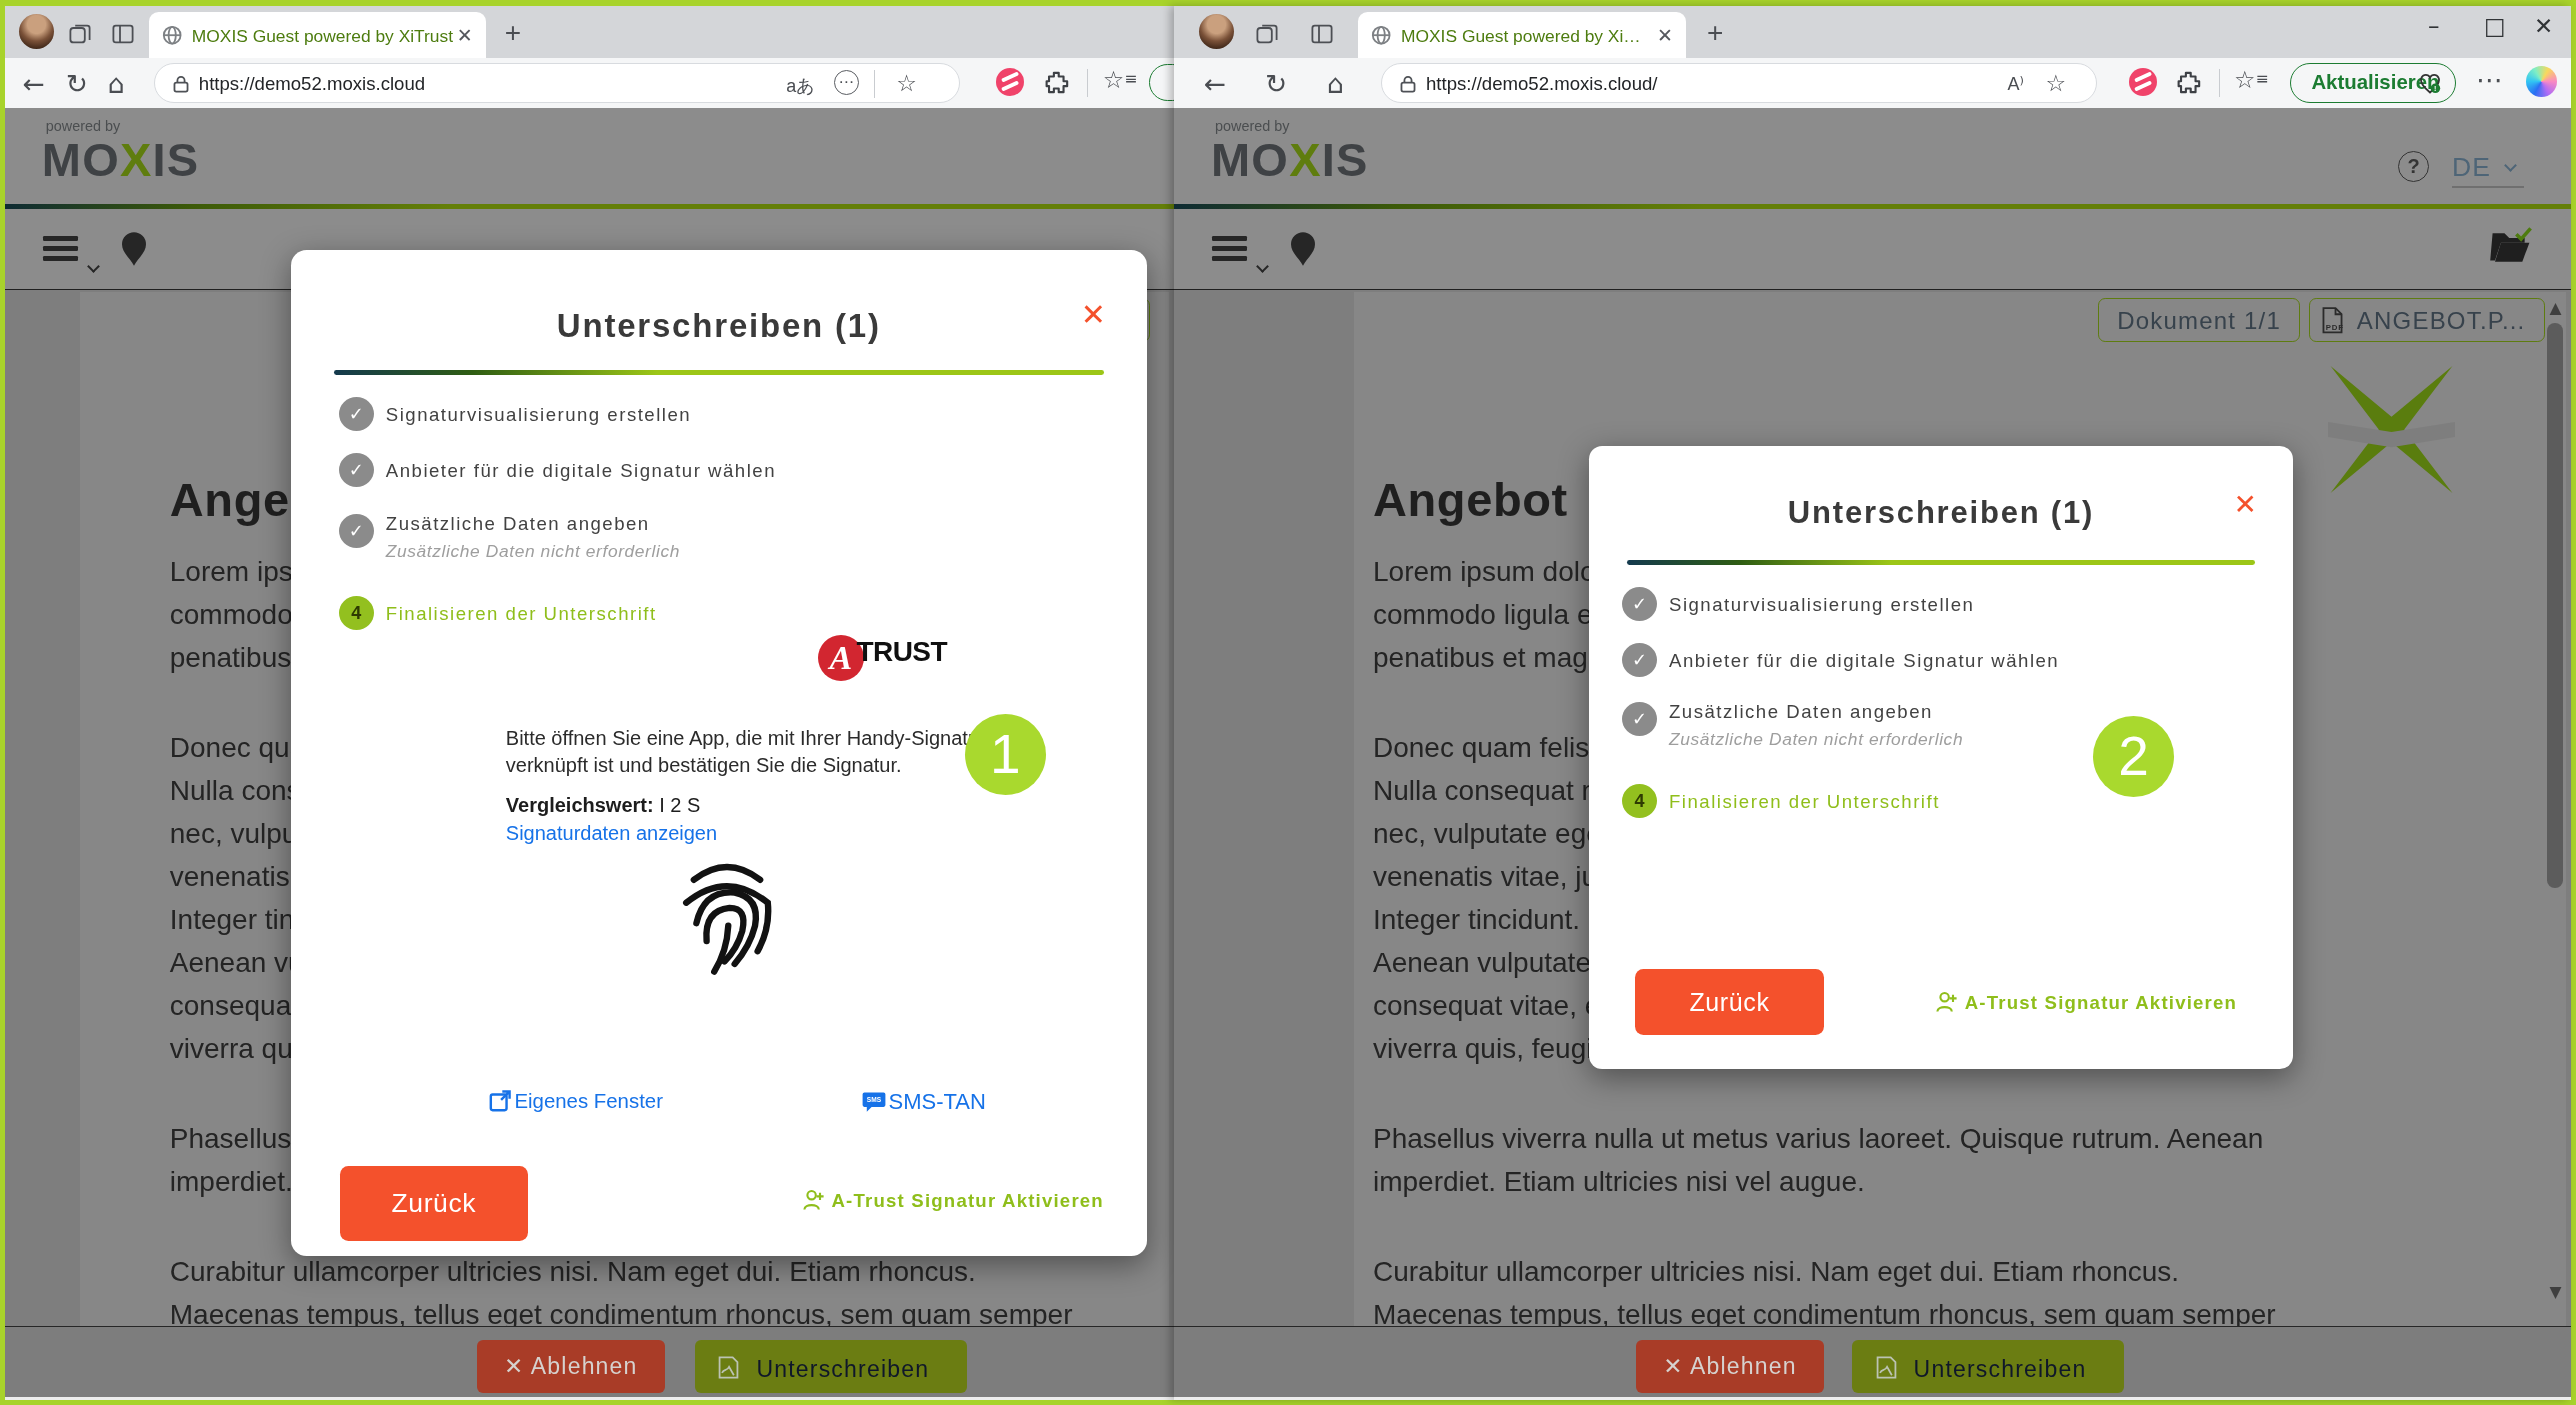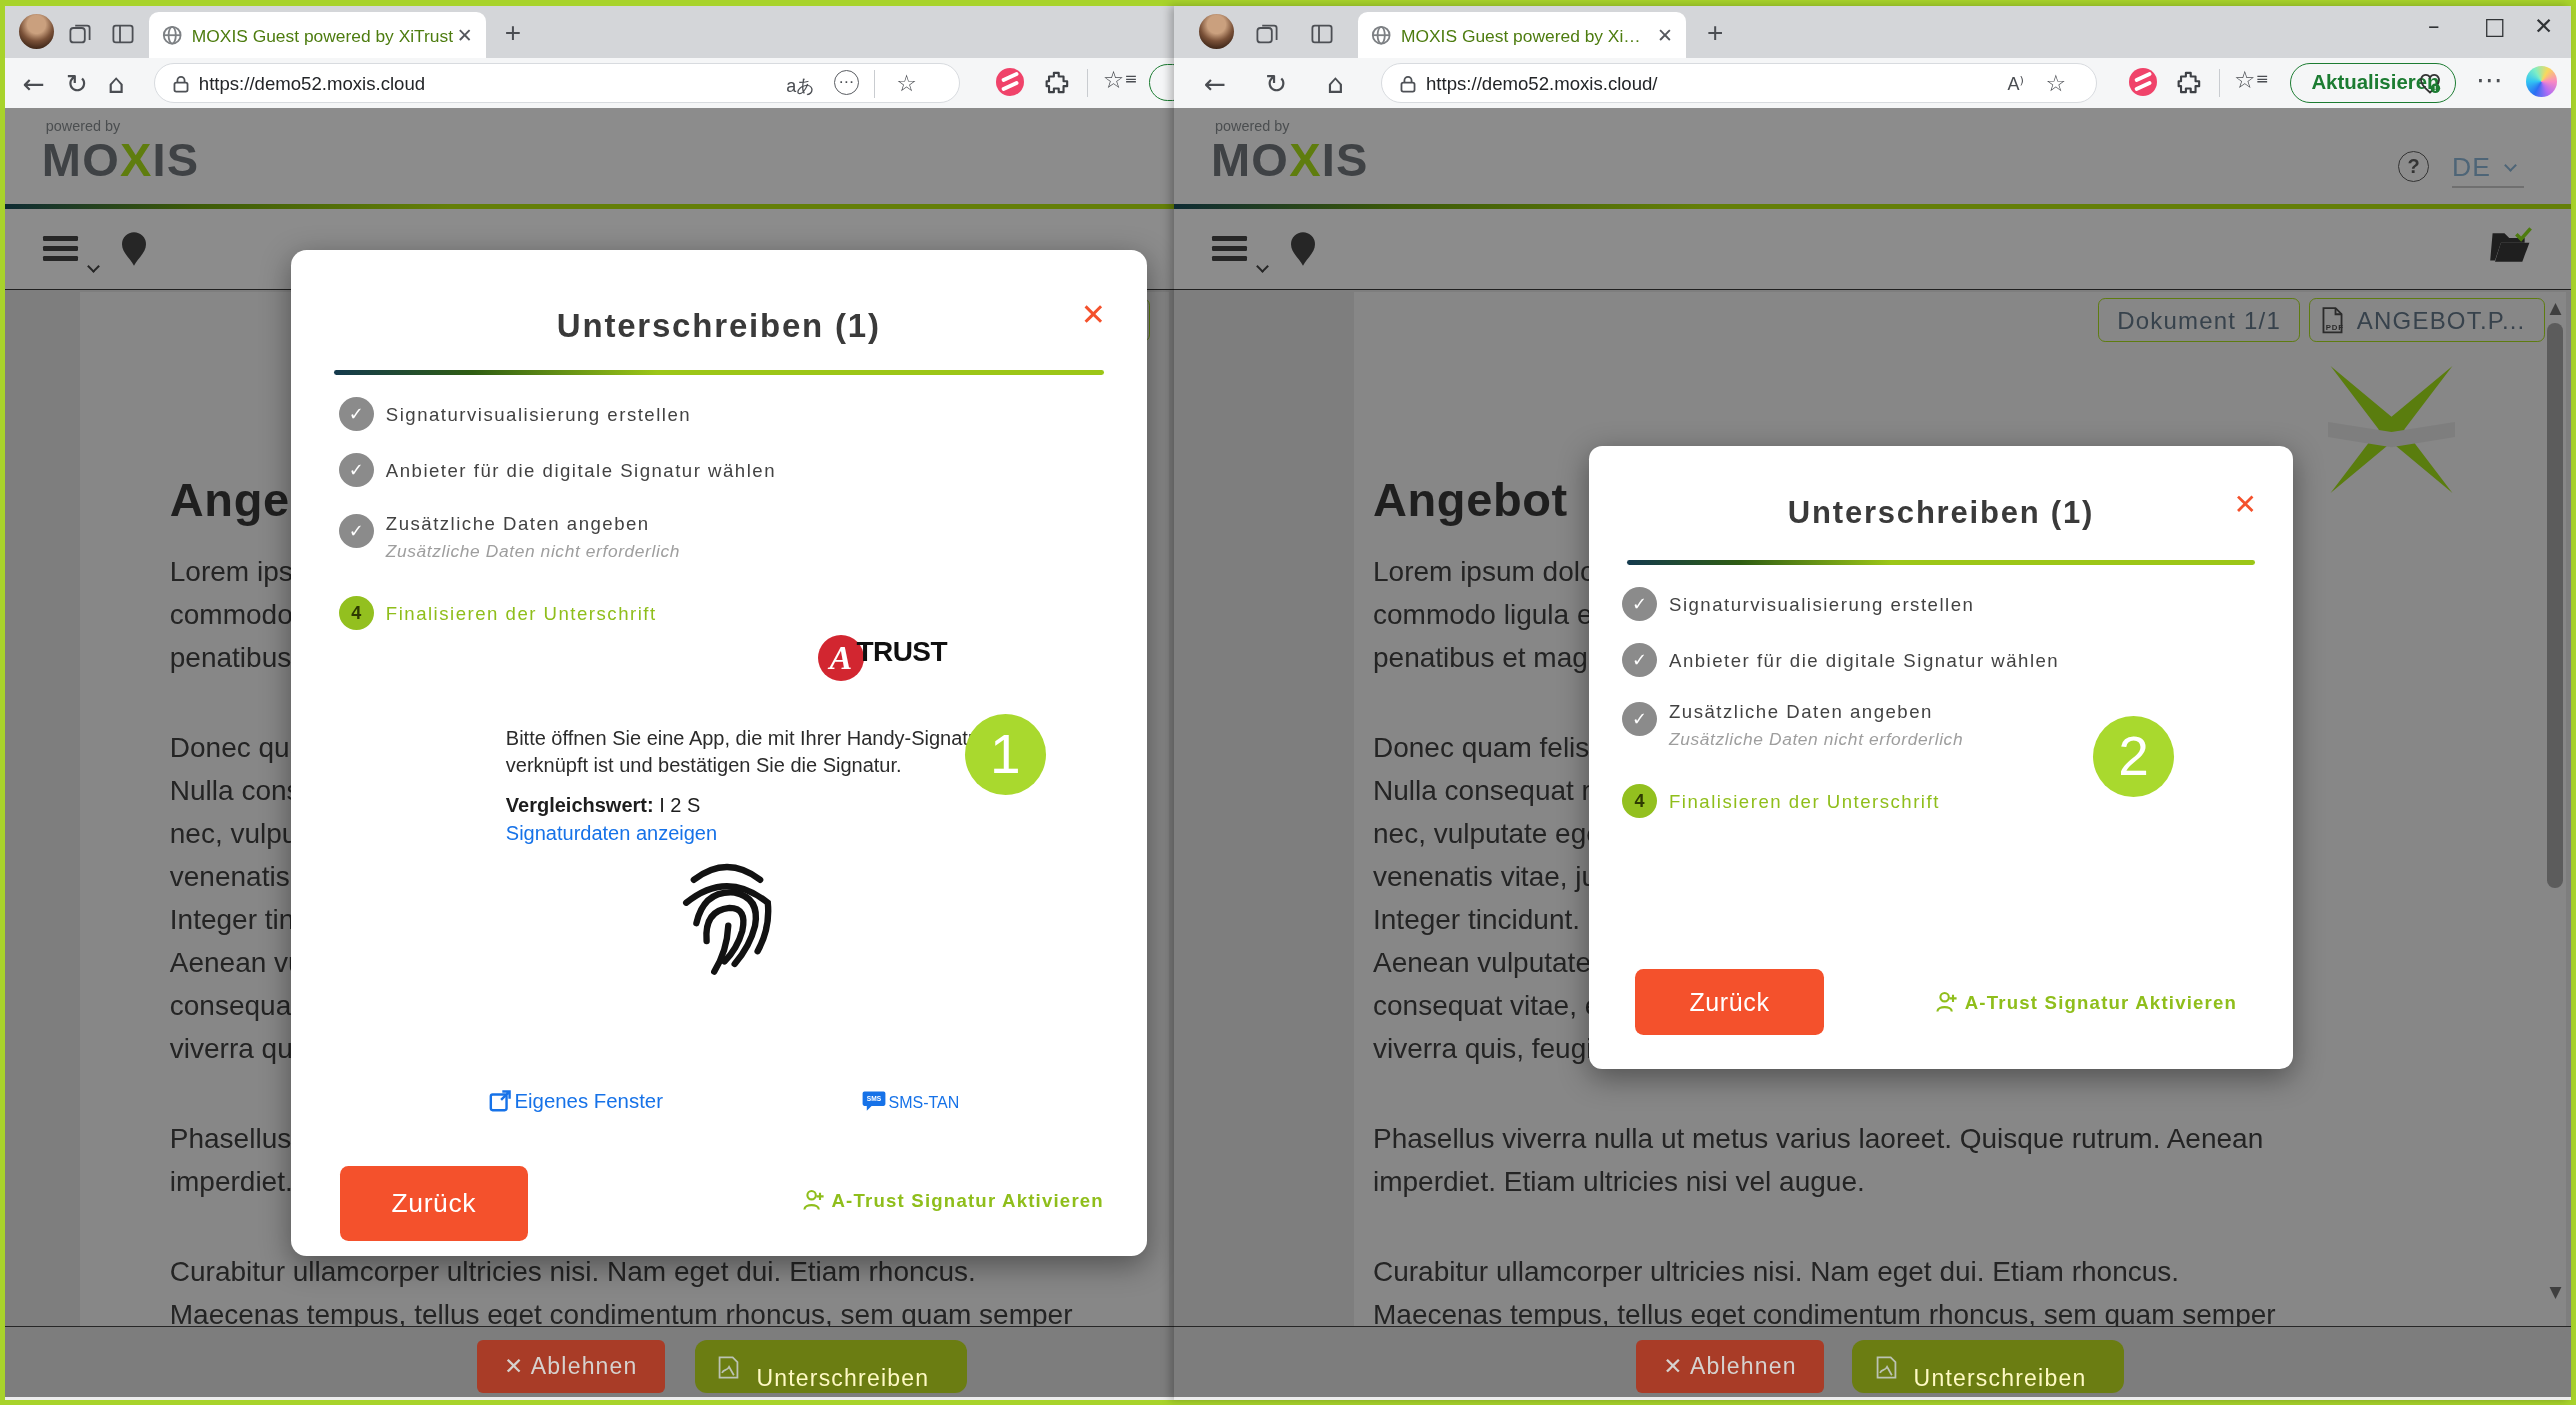--- a/index.html
+++ b/index.html
@@ -67,22 +67,22 @@
   .watermark { position:absolute; }
 
   
   .sb-thumb { position:absolute; right:8.4px; width:15.6px; border-radius:7.8px; background:#5c5c5c; }
   .sb-arrow { position:absolute; right:9.6px; font-size:15.6px; color:#3f3f3f; font-family:"DejaVu Sans",sans-serif; }
 
   
   .bottombar { position:absolute; left:0; right:0; top:1320px; height:71px; background:#7d7d7d; border-top:1.8px solid #262626; }
   .btn-reject { position:absolute; top:13.2px; height:53px; background:#a93c27; border-radius:6px;
                 color:#d6d2cf; font-size:23px; letter-spacing:1.2px; text-align:center; padding-top:13.2px; }
-  .btn-sign { position:absolute; top:13.2px; height:53px; background:#6b7d12; border-radius:12px;
-              color:#fef9c3; font-size:23px; letter-spacing:1.2px; text-align:center; padding-top:25px; }
+  .btn-sign { position:absolute; top:13.2px; height:53px; background:#6b7d12; border-radius:6px;
+              color:#0f172a; font-size:23px; letter-spacing:1.2px; text-align:center; padding-top:16px; }
   .winfooter { position:absolute; left:0; right:0; top:1391px; height:4.2px; background:#ededed; }
 
   
   .dialog { position:absolute; background:#fff; border-radius:15.6px; box-shadow:0 8.4px 30px rgba(0,0,0,.4); z-index:10; }
   .dlg-title { position:absolute; left:0; right:0; text-align:center; font-weight:bold; color:#3a3a3a; letter-spacing:1.8px; }
   .dlg-close { position:absolute; color:#f4512c; font-weight:bold; font-family:"DejaVu Sans",sans-serif; }
   .dlg-grad { position:absolute; height:5.4px; border-radius:2.4px;
               background:linear-gradient(90deg,#143a4e,#2f5d13 18%,#9cc617 42%,#9cc617); }
   .step { position:absolute; }
   .step-circle { position:absolute; left:0; top:0; width:35px; height:34px; border-radius:50%;
@@ -277,21 +277,21 @@
           <rect x="3" y="9" width="26" height="26" rx="3" fill="none" stroke="#1672e8" stroke-width="4"></rect>
           <path d="M22 4 h12 v12 M34 4 L20 18" fill="none" stroke="#1672e8" stroke-width="4"></path>
         </svg>
       <span class="blue-link" style="font-size:20.4px">Eigenes Fenster</span>
     </div>
     <div style="position:absolute;left:571px;top:839px">
       <svg style="vertical-align:-3.6px" width="24" height="23" viewBox="0 0 40 38">
           <path d="M4 4 h32 a3 3 0 0 1 3 3 v18 a3 3 0 0 1 -3 3 h-20 l-8 8 v-8 h-4 a3 3 0 0 1 -3 -3 v-18 a3 3 0 0 1 3 -3 z" fill="#1672e8"></path>
           <text x="8" y="20" font-size="11" font-weight="bold" fill="#fff">SMS</text>
         </svg>
-      <span class="blue-link" style="font-size:16px">SMS-TAN</span>
+      <span class="blue-link" style="font-size:22px">SMS-TAN</span>
     </div>
 
     <div class="btn-back" style="left:49px;top:916px;width:188px;height:75px;font-size:26.5px;line-height:75px">Zurück</div>
     <div class="atrust-link" style="left:511px;top:938px">
       <svg style="vertical-align:-4.8px" width="24" height="24" viewBox="0 0 40 40">
           <circle cx="16" cy="12" r="7" fill="none" stroke="#8fbe1b" stroke-width="3.5"></circle>
           <path d="M4 36 c0 -10 24 -10 24 0" fill="none" stroke="#8fbe1b" stroke-width="3.5"></path>
           <path d="M30 8 v12 M24 14 h12" stroke="#8fbe1b" stroke-width="3.5"></path>
         </svg>
       <span>A-Trust Signatur Aktivieren</span>

